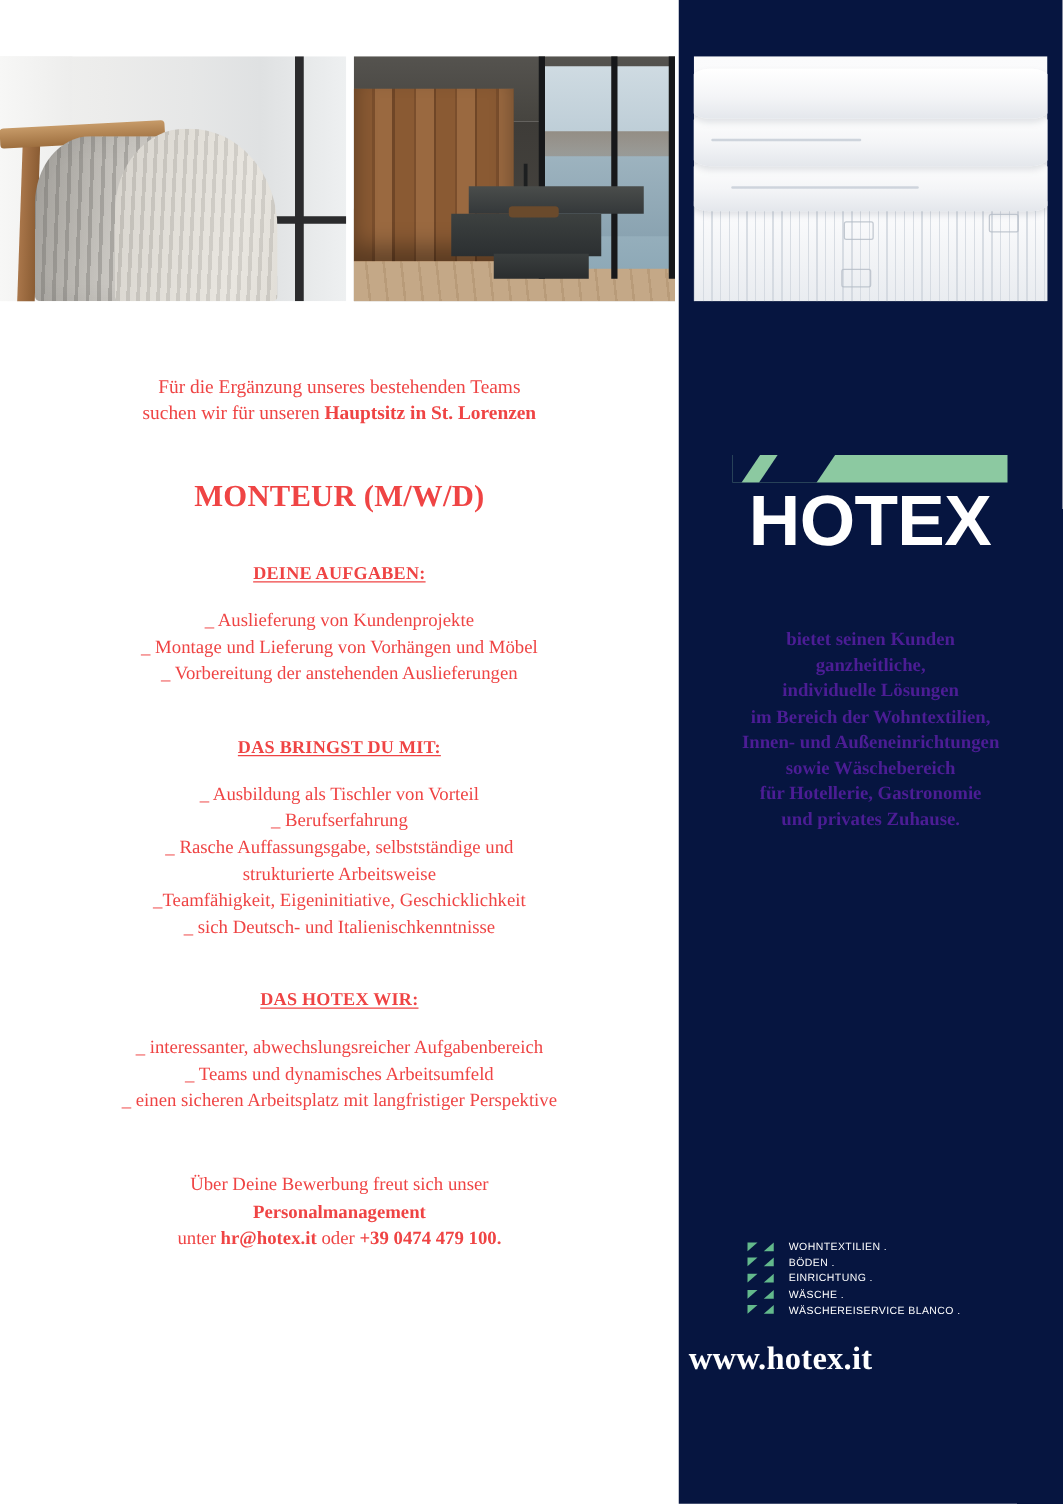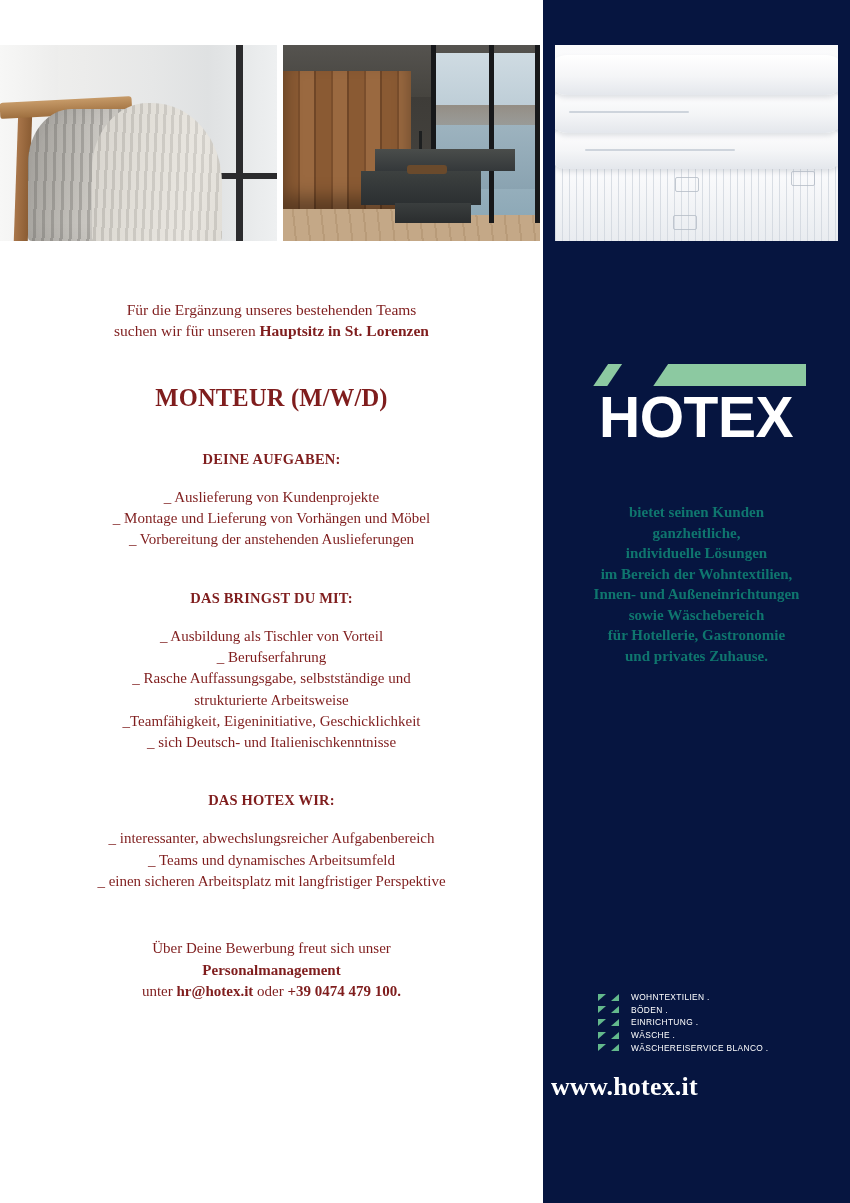--- a/index.html
+++ b/index.html
@@ -163,34 +163,34 @@
     position: absolute; width: 24px; height: 15px;
     border: 1px solid rgba(180,188,198,.8); border-radius: 2px;
   }
   .p3-ripple {
     position: absolute; height: 2px; background: rgba(190,198,208,.7); border-radius: 2px;
   }
 
   
   .content {
     position: absolute; left: 0; top: 241px; width: 543px; height: 962px;
-    text-align: center; color: #7f1d1d;
+    text-align: center; color: #ef4444;
   }
 
   .intro { margin-top: 58px; font-size: 15.5px; line-height: 1.38; }
   .intro b { font-weight: bold; }
 
   .job-title {
     margin-top: 42px;
     font-size: 24.5px; font-weight: bold; letter-spacing: .2px;
   }
 
   .section { margin-top: 39px; }
   .section-heading {
-    font-size: 14.5px; font-weight: bold; 
+    font-size: 14.5px; font-weight: bold; text-decoration: underline;
     text-underline-offset: 2px; letter-spacing: .2px;
   }
   .section-list { margin-top: 19px; font-size: 15px; line-height: 1.42; }
   .section-list .li { white-space: pre-wrap; }
 
   .closing { margin-top: 46px; font-size: 15px; line-height: 1.42; }
   .closing b { font-weight: bold; }
 
   
   .logo { position: absolute; left: 586px; top: 364px; width: 220px; }
@@ -217,21 +217,21 @@
   .logo-sub {
     margin-top: 3px;
     font-family: "Liberation Sans", sans-serif;
     font-size: 16.5px; font-weight: bold; color: #ffffff;
     letter-spacing: 6.6px; text-align: center; text-indent: 6px;
   }
 
   
   .about {
     position: absolute; left: 551px; top: 502px; width: 291px;
-    text-align: center; color: #0f766e;
+    text-align: center; color: #4c1d95;
     font-size: 15px; font-weight: bold; line-height: 1.37;
   }
 
   
   .services { position: absolute; left: 598px; top: 991px; width: 230px; }
   .service-row {
     display: flex; align-items: center; height: 12.6px;
     font-family: "Liberation Sans", sans-serif;
     font-size: 8.4px; color: #ffffff; letter-spacing: .35px;
   }

